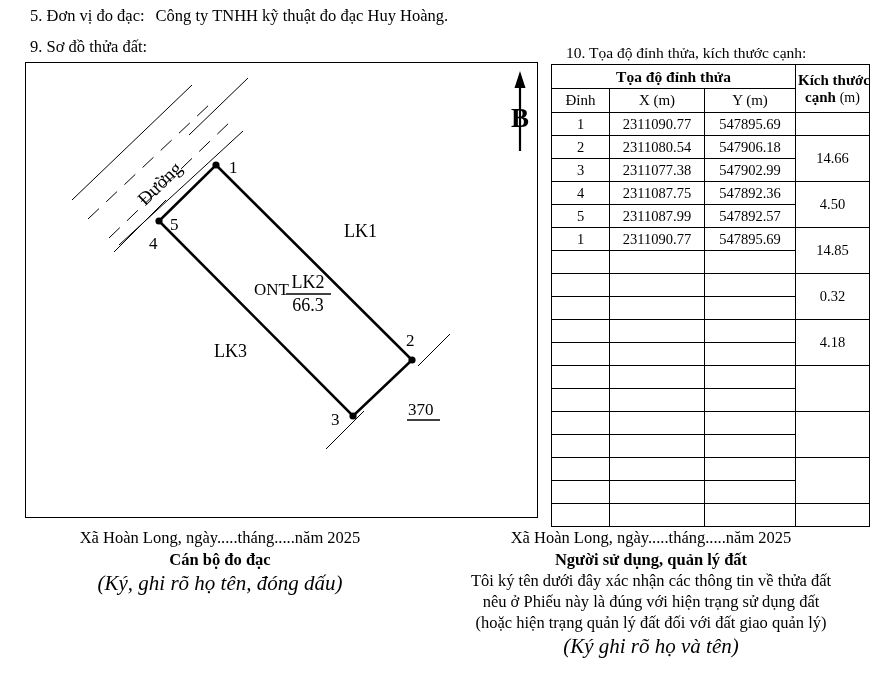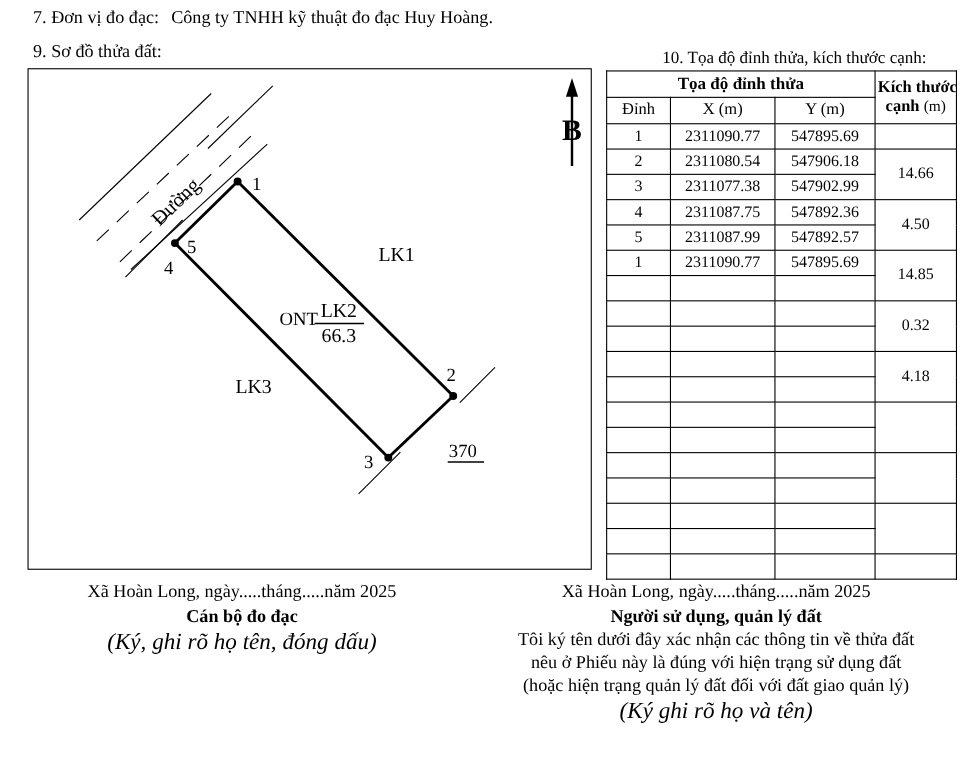--- a/index.html
+++ b/index.html
@@ -24,21 +24,20 @@
     white-space: nowrap;
     line-height: 1.1;
   }
   #hdr-8 { left: 30px; top: 7px; }
   #hdr-8 .hdr-value { margin-left: 11px; }
   #hdr-9 { left: 30px; top: 38px; text-align: center; }
   #hdr-10 {
     left: 566px;
     top: 44px;
     font-size: 15.5px;
-    margin-left: 36px;
   }
 
   
   #diagram-frame {
     position: absolute;
     left: 25px;
     top: 62px;
     width: 513px;
     height: 456px;
     border: 1.6px solid #000;
@@ -130,21 +129,21 @@
   .sig-body {
     font-size: 16.5px;
     line-height: 1.28;
     white-space: nowrap;
   }
 </style>
 </head>
 <body>
 
 <div class="hdr-line" id="hdr-8">
-  <span>7. Đơn vị đo đạc:</span><span class="hdr-value">Công ty TNHH kỹ thuật đo đạc Huy Hoàng.</span>
+  <span>5. Đơn vị đo đạc:</span><span class="hdr-value">Công ty TNHH kỹ thuật đo đạc Huy Hoàng.</span>
 </div>
 
 <div class="hdr-line" id="hdr-9">9. Sơ đồ thửa đất:</div>
 
 <div class="hdr-line" id="hdr-10">10. Tọa độ đỉnh thửa, kích thước cạnh:</div>
 
 <div id="diagram-frame">
   <svg id="parcel-svg" viewBox="0 0 513 456">
 
     <g stroke="#000" stroke-width="1" fill="none">

